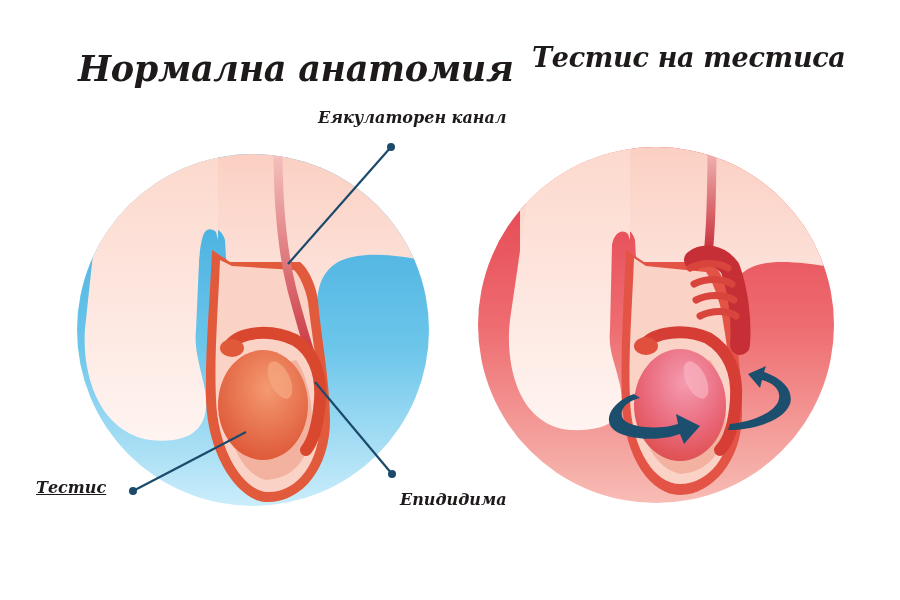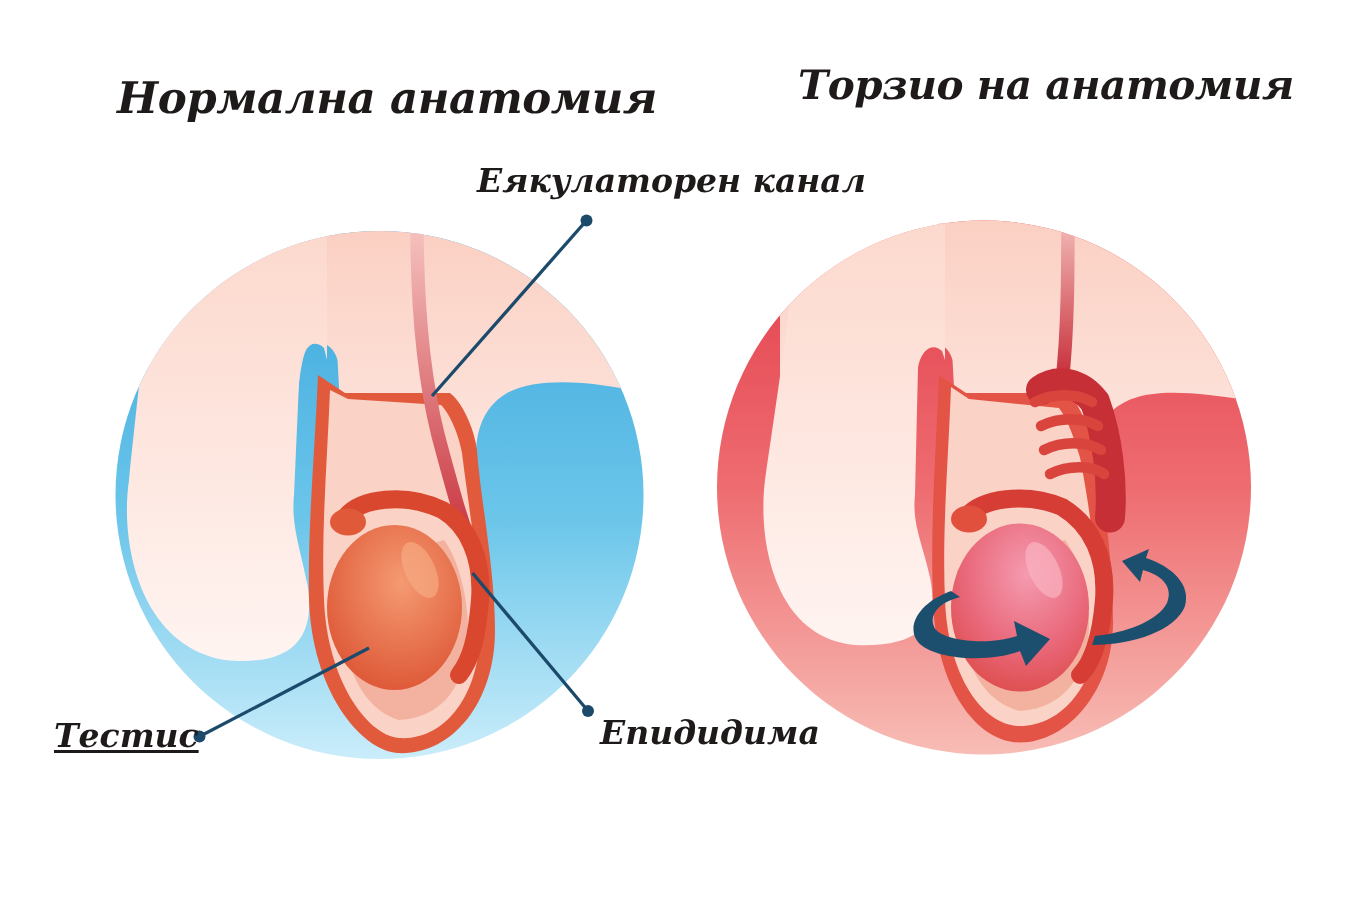--- a/index.html
+++ b/index.html
@@ -1,26 +1,26 @@
 <!DOCTYPE html>
 <html><head>
 <meta charset="utf-8">
 <style>
   html, body { margin: 0; padding: 0; background: #ffffff; }
   body { width: 900px; height: 600px; position: relative; overflow: hidden;
          font-family: "DejaVu Serif", serif; }
   .title { position: absolute; font-family: "DejaVu Serif", serif; font-style: italic;
            font-weight: bold; color: #1f1a1a; white-space: nowrap; letter-spacing: -0.3px; }
-  #title-left { left: 78px; top: 48px; font-size: 29px; text-align: center; }
+  #title-left { left: 78px; top: 48px; font-size: 35px; text-align: center; }
   #title-right { left: 532px; top: 42px; font-size: 27px; }
   .label { position: absolute; font-family: "DejaVu Serif", serif; font-style: italic;
-           font-weight: bold; color: #1f1a1a; white-space: nowrap; font-size: 22px; }
+           font-weight: bold; color: #1f1a1a; white-space: nowrap; font-size: 16px; }
   #label-ejac { left: 318px; top: 108px; }
   #label-testis { left: 36px; top: 478px; text-decoration: underline; }
-  #label-epid { left: 400px; top: 476px; }
+  #label-epid { left: 400px; top: 490px; }
   svg.art { position: absolute; left: 0; top: 0; }
 </style>
 </head>
 <body>
 
 <svg class="art" width="900" height="600" viewBox="0 0 900 600">
   <defs>
     <clipPath id="clipL">
         <circle cx="253" cy="330" r="176"></circle>
       </clipPath>
@@ -117,17 +117,17 @@
 
   <g fill="#1c4e6e">
 
     <path d="M634 394 C612 402 604 418 612 428 C622 440 660 442 680 434 L684 444 L700 426 L676 414 L678 424 C660 430 632 428 624 420 C618 412 624 402 640 398 Z"></path>
 
     <path d="M728 430 C756 430 784 420 790 404 C794 390 782 378 764 372 L766 366 L748 374 L760 388 L762 380 C776 384 782 392 778 402 C772 414 750 422 730 424 Z"></path>
   </g>
 </svg>
 
 <div id="title-left" class="title">Нормална анатомия</div>
-<div id="title-right" class="title">Торзио на анатомия</div>
+<div id="title-right" class="title">Тестис на тестиса</div>
 
 <div id="label-ejac" class="label">Еякулаторен канал</div>
 <div id="label-testis" class="label">Тестис</div>
 <div id="label-epid" class="label">Епидидима</div>
 
 </body></html>

